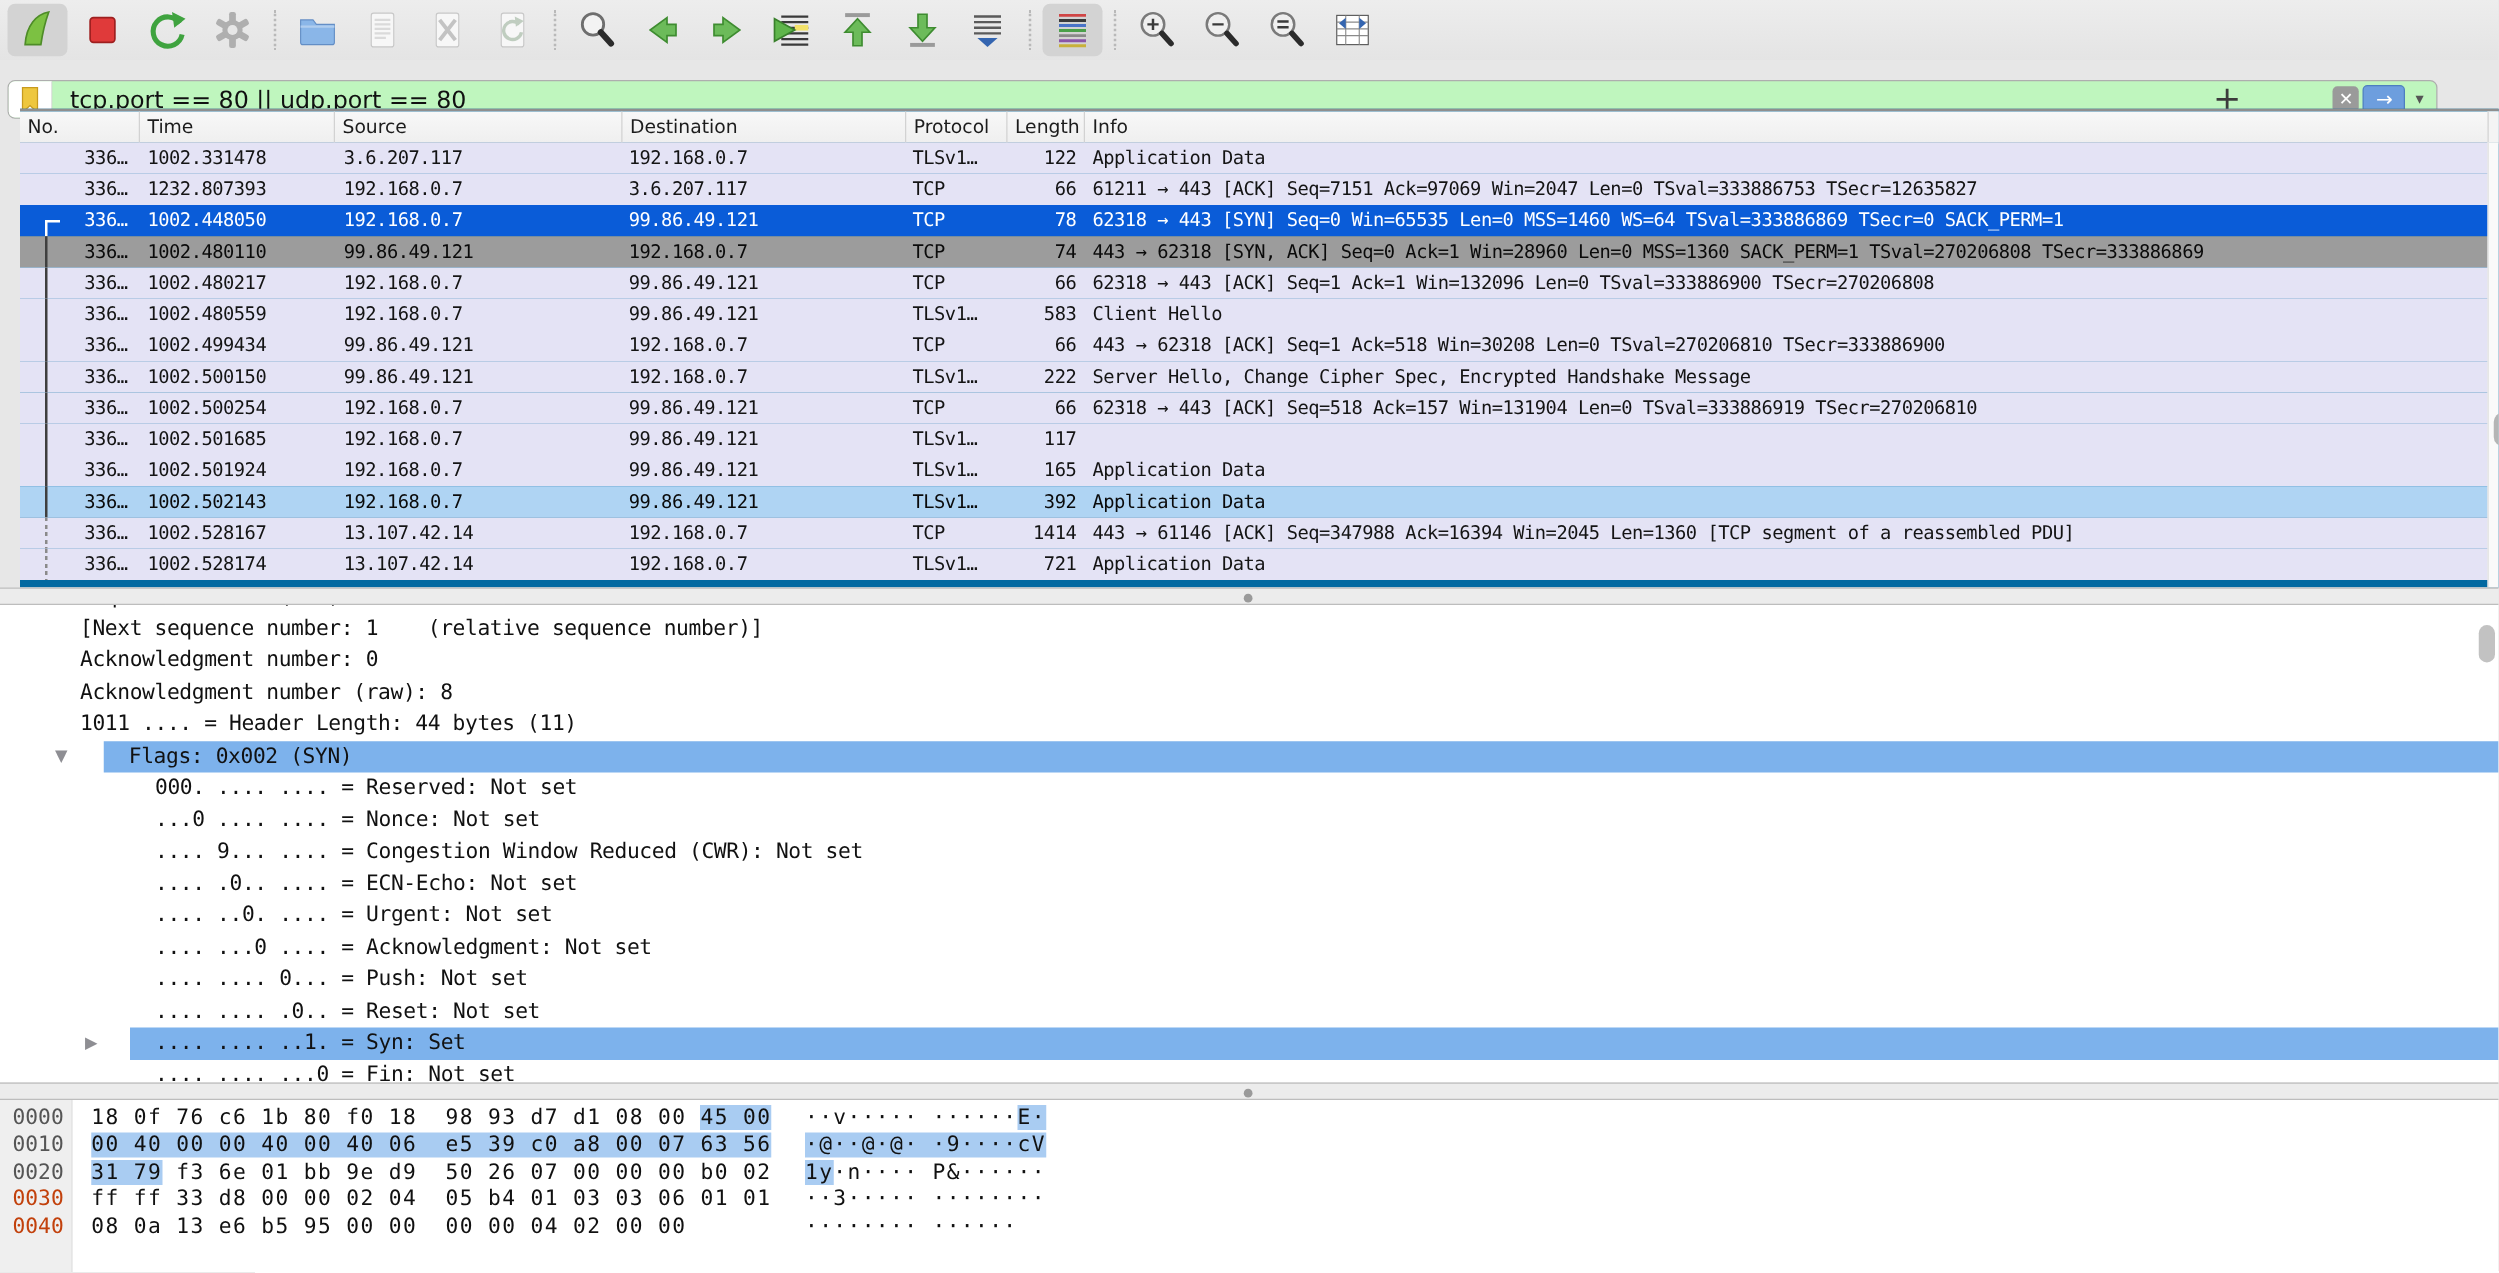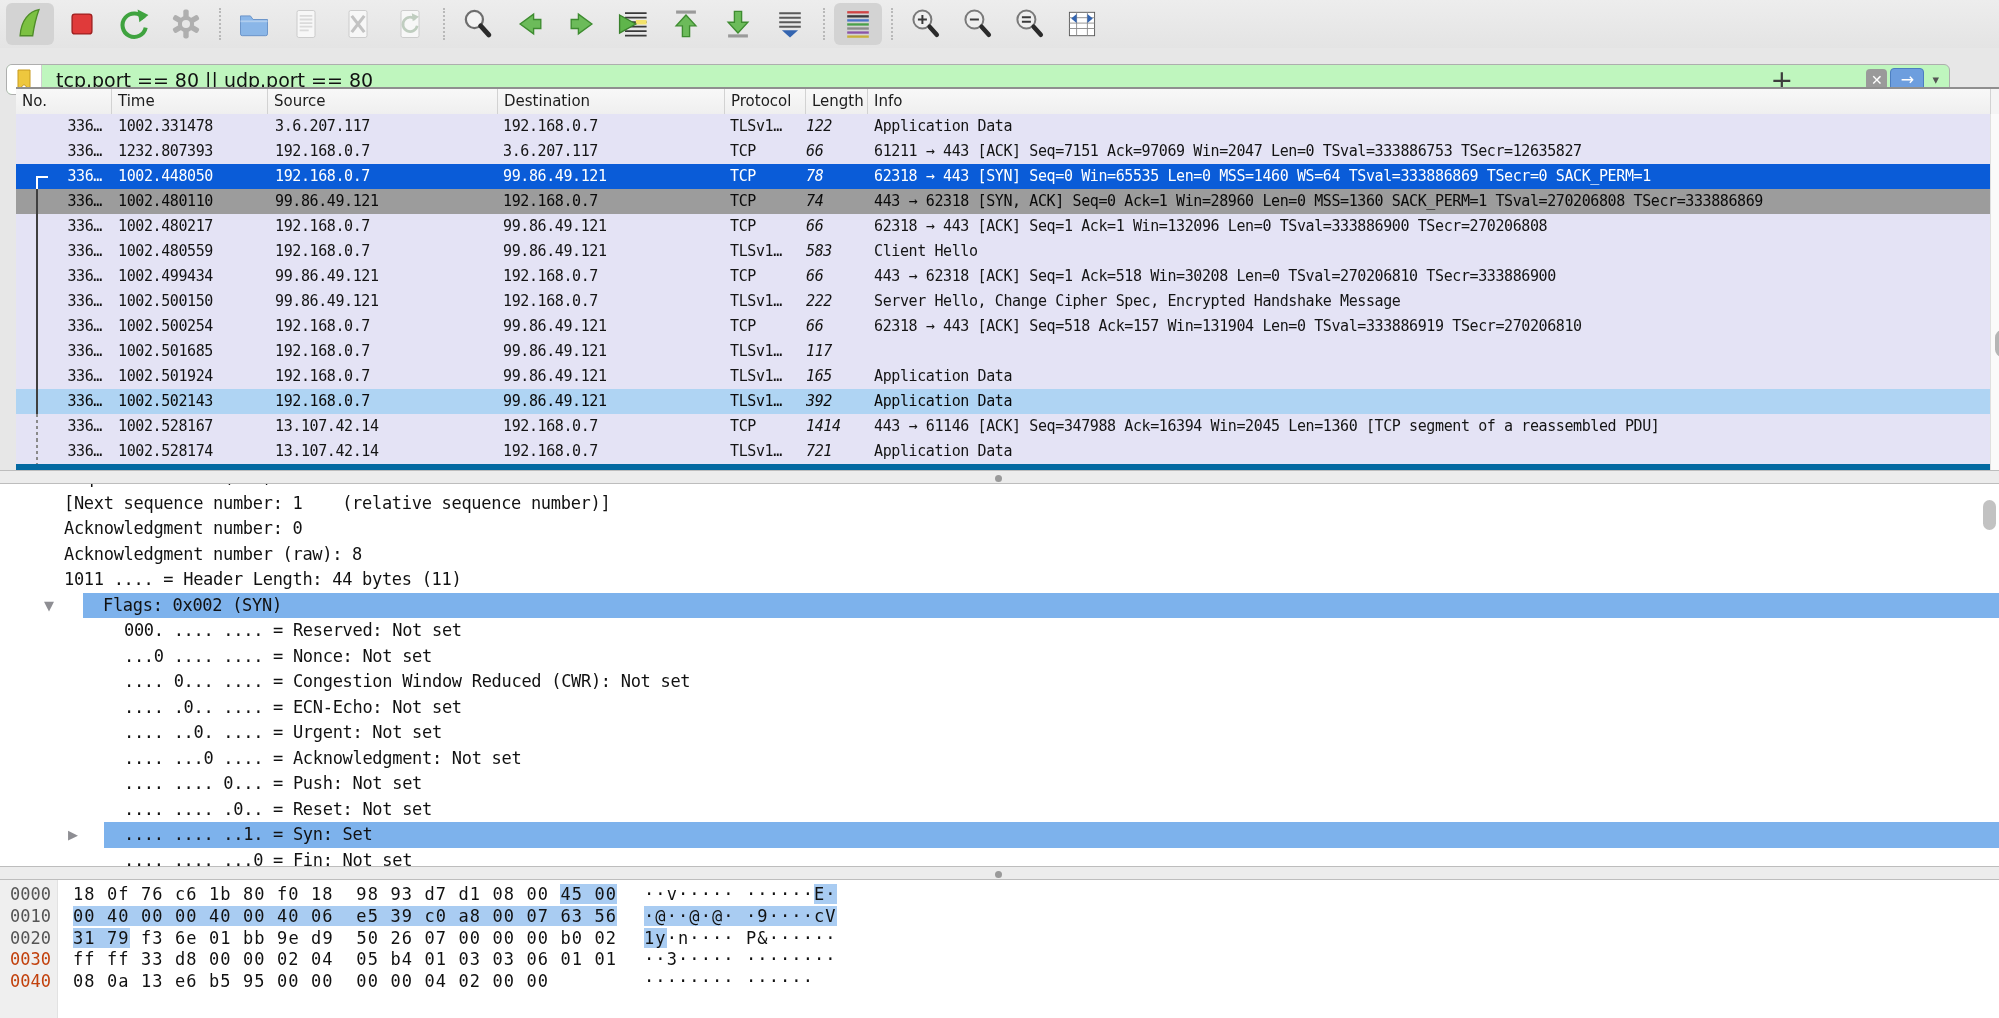--- a/index.html
+++ b/index.html
@@ -41,21 +41,21 @@
   .prows{position:absolute;left:0;top:25px;width:1975px;}
   .prow{position:relative;height:25px;line-height:25px;font-family:"DejaVu Sans Mono",monospace;
         font-size:15px;letter-spacing:-0.4px;white-space:pre;}
   .prow.default{background:#e4e3f5;color:#141414;}
   .prow.selected{background:#0a5cd8;color:#fff;}
   .prow.highlight-gray{background:#9c9c9c;color:#0a0a0a;}
   .prow.highlight-blue{background:#afd4f3;color:#0a0a0a;}
   .pc{overflow:hidden;}
   .c-no{text-align:right;padding-right:10px;}
   .c-time{padding-left:6px;} .c-src{padding-left:7px;} .c-dst{padding-left:5px;} .c-proto{padding-left:5px;}
-  .c-len{text-align:left;padding-right:7px;font-style:italic;} .c-info{padding-left:6px;}
+  .c-len{text-align:right;padding-right:7px;} .c-info{padding-left:6px;}
   .brk{position:absolute;}
   .brk.line{left:20px;top:0;bottom:0;width:2px;background:#3f3f3f;}
   .brk.dashed{left:20px;top:0;bottom:0;width:2px;
       background:repeating-linear-gradient(#8a8a8a 0 3px,transparent 3px 6px);}
   .brk.corner{left:20px;top:12px;bottom:0;width:10px;border-left:2px solid #fff;border-top:2px solid #fff;}
   .vscroll{position:absolute;right:0;top:25px;bottom:0;width:24px;background:#fafafa;border-left:1px solid #e0e0e0;}
   .vthumb{position:absolute;left:4px;width:15px;border-radius:8px;background:#b5b5b5;}
   .hcorner{position:absolute;right:0;top:0;width:24px;height:25px;background:#f4f4f4;border-left:1px solid #d2d2d2;}
 
   
@@ -325,21 +325,21 @@
   <div class="details">
     <div class="dcontent">
         <div class="dline"><span class="dtext i0">Sequence number (raw): 2665041958</span></div>
         <div class="dline"><span class="dtext i0">[Next sequence number: 1    (relative sequence number)]</span></div>
         <div class="dline"><span class="dtext i0">Acknowledgment number: 0</span></div>
         <div class="dline"><span class="dtext i0">Acknowledgment number (raw): 8</span></div>
         <div class="dline"><span class="dtext i0">1011 .... = Header Length: 44 bytes (11)</span></div>
         <div class="dline hl0"><span class="bg"></span><span class="darrow down">▼</span><span class="dtext i0a">Flags: 0x002 (SYN)</span></div>
         <div class="dline"><span class="dtext i1">000. .... .... = Reserved: Not set</span></div>
         <div class="dline"><span class="dtext i1">...0 .... .... = Nonce: Not set</span></div>
-        <div class="dline"><span class="dtext i1">.... 0... .... = Congestion Window Reduced (CWR): Not set</span></div>
+        <div class="dline"><span class="dtext i1">.... 9... .... = Congestion Window Reduced (CWR): Not set</span></div>
         <div class="dline"><span class="dtext i1">.... .0.. .... = ECN-Echo: Not set</span></div>
         <div class="dline"><span class="dtext i1">.... ..0. .... = Urgent: Not set</span></div>
         <div class="dline"><span class="dtext i1">.... ...0 .... = Acknowledgment: Not set</span></div>
         <div class="dline"><span class="dtext i1">.... .... 0... = Push: Not set</span></div>
         <div class="dline"><span class="dtext i1">.... .... .0.. = Reset: Not set</span></div>
         <div class="dline hl1"><span class="bg"></span><span class="darrow right">▶</span><span class="dtext i1">.... .... ..1. = Syn: Set</span></div>
         <div class="dline"><span class="dtext i1">.... .... ...0 = Fin: Not set</span></div>
       </div>
     <div class="dthumb"></div>
   </div>

